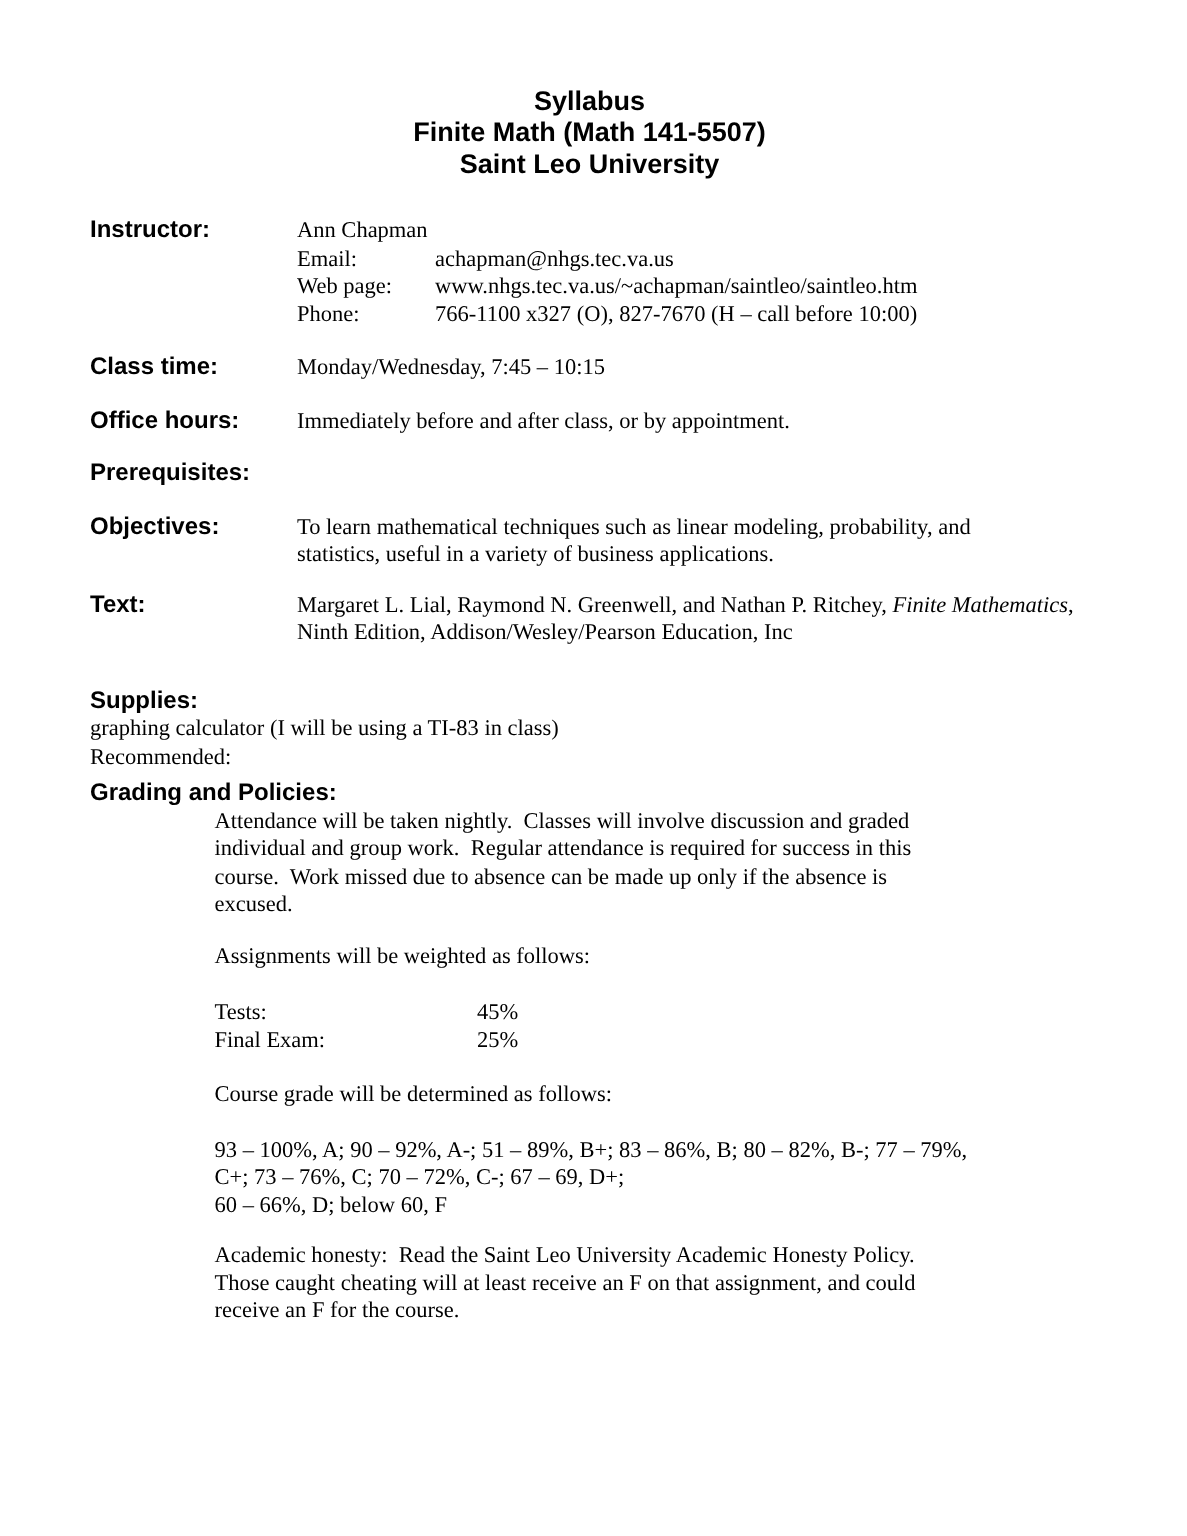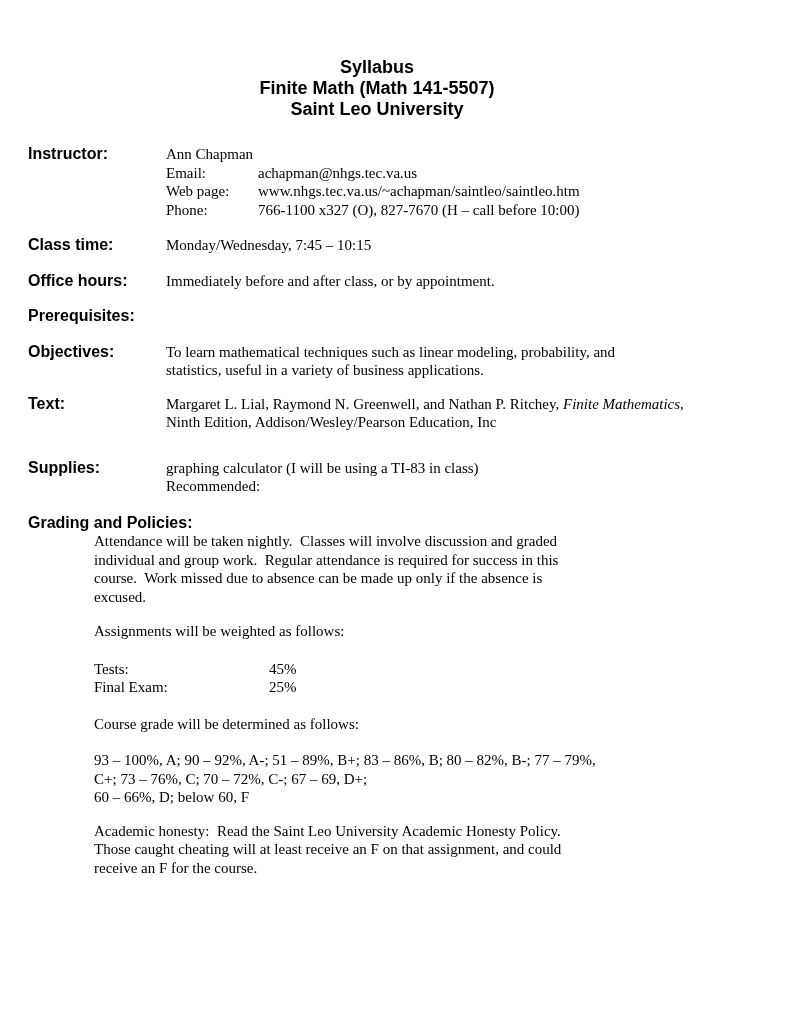--- a/index.html
+++ b/index.html
@@ -11,21 +11,21 @@
     width: 791px;
     height: 1024px;
     overflow: hidden;
     color: #000000;
   }
   .page {
     box-sizing: border-box;
     width: 791px;
     height: 1024px;
     background: #ffffff;
-    padding: 57px 40px 0 28px;
+    padding: 57px 40px 0 60px;
     font-family: "Liberation Serif", "DejaVu Serif", serif;
     font-size: 15px;
     line-height: 18.5px;
     color: #000000;
   }
   .title {
     text-align: center;
     font-family: "Liberation Sans", "DejaVu Sans", sans-serif;
     font-weight: bold;
     font-size: 18px;
@@ -49,28 +49,28 @@
     line-height: 18.5px;
   }
   .content { flex: 1; }
   .subrow { display: flex; }
   .sublabel { flex: none; width: 92px; }
   .rec-label { flex: none; width: 140px; }
   .multiline { white-space: pre-wrap; }
   .it { font-style: italic; }
   .row-objectives { margin-bottom: 15px; }
   .row-text { margin-bottom: 27px; }
-  .row-supplies { margin-bottom: 18px; }
+  .row-supplies { margin-bottom: 6px; flex-direction: column; }
   .section-heading {
     font-family: "Liberation Sans", "DejaVu Sans", sans-serif;
     font-weight: bold;
     font-size: 16px;
     line-height: 18.5px;
   }
-  .policy-block { margin-left: 66px; }
+  .policy-block { margin-left: 83px; }
   .para-attendance { margin-bottom: 16px; }
   .para-assignments-intro { margin-bottom: 19px; }
   .weights { margin-bottom: 18px; }
   .weight-row { display: flex; }
   .weight-label { flex: none; width: 175px; }
   .para-course-grade-intro { margin-bottom: 18px; }
   .para-grade-scale { margin-bottom: 15px; }
 </style>
 </head>
 <body>

